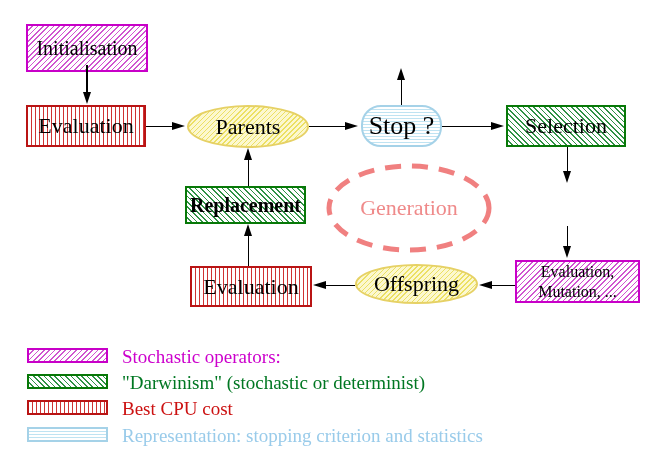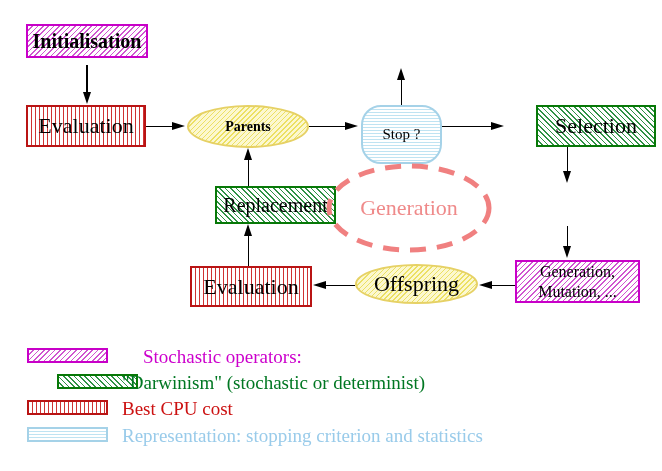--- a/index.html
+++ b/index.html
@@ -15,21 +15,20 @@
   
   .hatch-magenta{
     border:2px solid #c800c8;
     background:#fff;
     background-image:repeating-linear-gradient(135deg,rgba(0,0,0,0) 0,rgba(0,0,0,0) 2.6px,#d055d0 2.6px,#d055d0 3.8px);
   }
   .hatch-green{
     border:2px solid #077807;
     background:#fff;
     background-image:repeating-linear-gradient(45deg,rgba(0,0,0,0) 0,rgba(0,0,0,0) 2.6px,#2f9245 2.6px,#2f9245 3.8px);
-    margin-left:30px;
   }
   .hatch-red{
     border:2px solid #b91414;
     background:#fff;
     background-image:repeating-linear-gradient(90deg,rgba(0,0,0,0) 0,rgba(0,0,0,0) 2.6px,#cf3333 2.6px,#cf3333 4px);
   }
   .hatch-cyan{
     border:2px solid #a5d2e8;
     background:#fff;
     background-image:repeating-linear-gradient(180deg,rgba(0,0,0,0) 0,rgba(0,0,0,0) 2px,#bfe3f2 2px,#bfe3f2 3px);
@@ -52,54 +51,54 @@
     position:absolute;left:0;top:0;width:100%;height:100%;
     display:flex;align-items:center;justify-content:center;
     color:#ef8a8a;font-size:22px;
   }
   
   .swatch{position:absolute;left:27px;width:81px;height:15px;box-sizing:border-box;}
   .legend-text{
     position:absolute;left:122px;height:24px;display:flex;align-items:center;
     font-size:19px;white-space:nowrap;
   }
-  .leg-magenta{color:#cc00cc;margin-left:21px;}
+  .leg-magenta{color:#cc00cc;}
   .leg-gold{color:#e8cf00;margin-left:12px;}
   .leg-green{color:#007722;}
   .leg-red{color:#cc1111;}
   .leg-cyan{color:#99cbea;}
 </style>
 </head>
 <body>
 
 <div id="canvas">
 
-  <div class="node hatch-magenta" style="left:26px;top:24px;width:122px;height:34px;font-size:20px;font-weight:bold;">Initialisation</div>
+  <div class="node hatch-magenta" style="left:26px;top:24px;width:122px;height:48px;font-size:20px;">Initialisation</div>
 
   <div class="node hatch-red" style="left:26px;top:105px;width:120px;height:42px;font-size:22px;">Evaluation</div>
 
-  <div class="node ellipse-yellow" style="left:187px;top:105px;width:122px;height:43px;font-size:14px;font-weight:bold;">Parents</div>
+  <div class="node ellipse-yellow" style="left:187px;top:105px;width:122px;height:43px;font-size:22px;">Parents</div>
 
 
-  <div class="node hatch-cyan" style="left:361px;top:105px;width:81px;height:59px;border-radius:20px;font-size:15px;">Stop ?</div>
+  <div class="node hatch-cyan" style="left:361px;top:105px;width:81px;height:42px;border-radius:20px;font-size:26px;">Stop ?</div>
 
   <div class="node hatch-green" style="left:506px;top:105px;width:120px;height:42px;font-size:22px;">Selection</div>
 
 
-  <div class="node hatch-green" style="left:185px;top:186px;width:121px;height:38px;font-size:20px;">Replacement</div>
+  <div class="node hatch-green" style="left:185px;top:186px;width:121px;height:38px;font-size:20px;font-weight:bold;">Replacement</div>
 
   <div id="generation-wrap">
     <svg width="170" height="94">
       <ellipse cx="85" cy="47" rx="80" ry="42" fill="none" stroke="#f08080" stroke-width="5" stroke-dasharray="16 11"></ellipse>
     </svg>
     <div id="generation-label">Generation</div>
   </div>
 
   <div class="node hatch-magenta" style="left:515px;top:260px;width:125px;height:43px;font-size:16px;flex-direction:column;line-height:1.2;">
-    <span>Generation,</span>
+    <span>Evaluation,</span>
     <span>Mutation, ...</span>
   </div>
 
   <div class="node ellipse-yellow" style="left:355px;top:264px;width:123px;height:40px;font-size:22px;">Offspring</div>
 
   <div class="node hatch-red" style="left:190px;top:266px;width:122px;height:41px;font-size:22px;">Evaluation</div>
 
   <div>
     <div class="line" style="left:86px;top:65px;width:1.5px;height:28px;"></div>
     <div class="ah ah-down" style="left:82.5px;top:92px;"></div>

